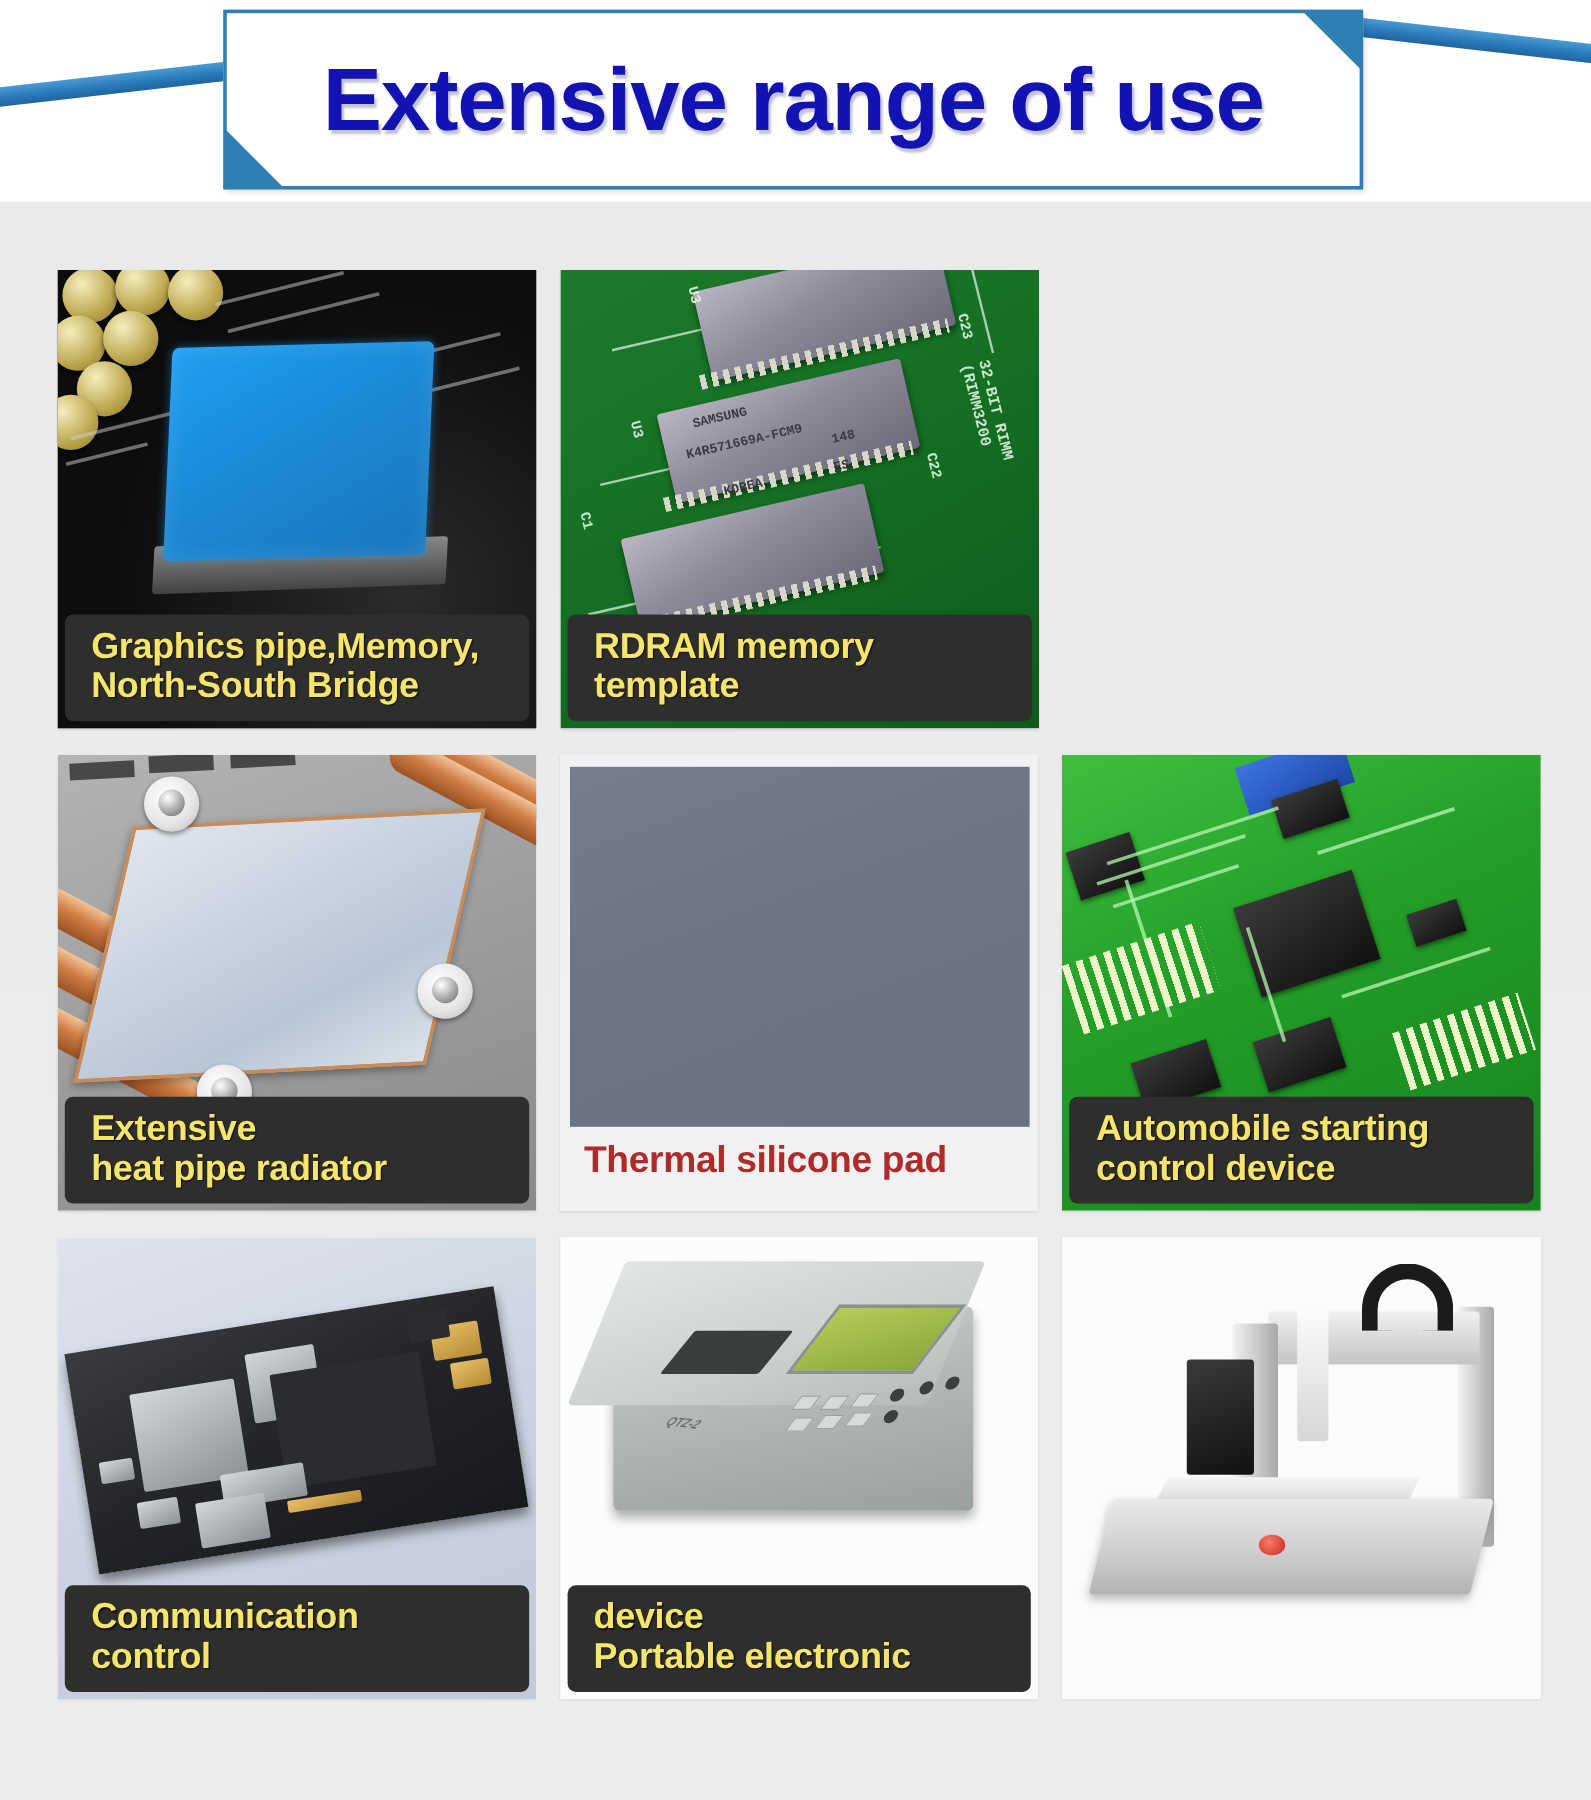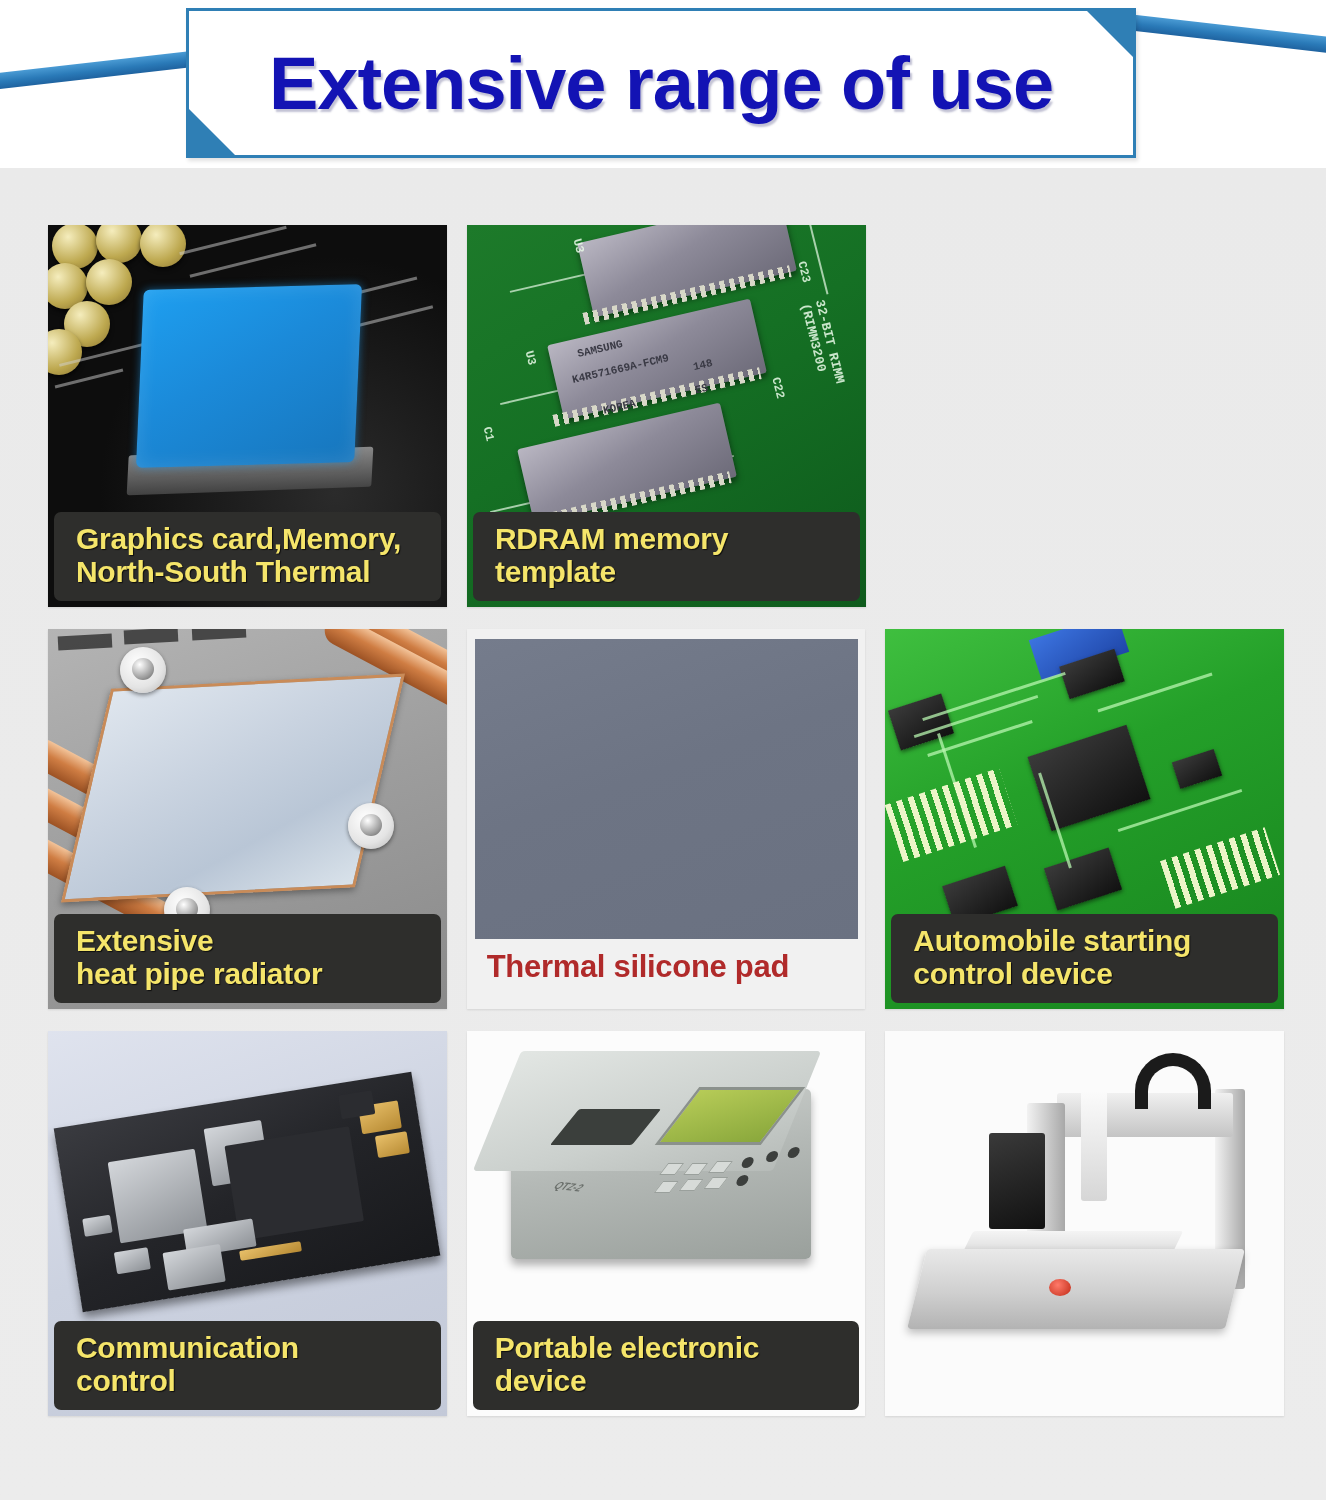--- a/index.html
+++ b/index.html
@@ -419,22 +419,22 @@
           <span class="silk" style="left:130px; top:14px; width:110px; height:3px; transform:rotate(-14deg);"></span>
           <span class="silk" style="left:140px; top:34px; width:130px; height:3px; transform:rotate(-14deg);"></span>
           <span class="silk" style="left:10px;  top:128px;width:90px;  height:3px; transform:rotate(-14deg);"></span>
           <span class="silk" style="left:6px;   top:152px;width:70px;  height:3px; transform:rotate(-14deg);"></span>
           <span class="silk" style="left:300px; top:60px; width:70px;  height:3px; transform:rotate(-14deg);"></span>
           <span class="silk" style="left:306px; top:90px; width:80px;  height:3px; transform:rotate(-14deg);"></span>
           <div class="socket"></div>
           <div class="blue-pad"></div>
         </div>
         <div class="caption">
-          <div>Graphics card,Memory,</div>
-          <div>North-South Thermal</div>
+          <div>Graphics pipe,Memory,</div>
+          <div>North-South Bridge</div>
         </div>
       </div>
 
 
       <div class="tile">
         <div class="photo t3">
           <span class="trace" style="left:40px;  top:40px;  width:230px; transform:rotate(-13deg);"></span>
           <span class="trace" style="left:30px;  top:150px; width:250px; transform:rotate(-13deg);"></span>
           <span class="trace" style="left:20px;  top:258px; width:250px; transform:rotate(-13deg);"></span>
           <span class="trace" style="left:286px; top:10px;  width:120px; transform:rotate(76deg);"></span>
@@ -560,22 +560,22 @@
             <span class="key" style="left:216px; top:128px;"></span>
             <span class="key" style="left:240px; top:126px;"></span>
             <span class="btn" style="left:266px; top:106px;"></span>
             <span class="btn" style="left:288px; top:100px;"></span>
             <span class="btn" style="left:308px; top:96px;"></span>
             <span class="btn" style="left:268px; top:124px;"></span>
             <span class="label">QTZ-2</span>
           </div>
         </div>
         <div class="caption">
+          <div>device</div>
           <div>Portable electronic</div>
-          <div>device</div>
         </div>
       </div>
 
       <div class="tile">
         <div class="photo t9">
           <div class="col" style="left:330px; top:58px;  width:30px; height:200px;"></div>
           <div class="beam" style="left:172px; top:62px;  width:176px; height:44px;"></div>
           <div class="carrier"></div>
           <div class="col" style="left:142px; top:72px;  width:38px;  height:160px;"></div>
           <div class="motor"></div>

